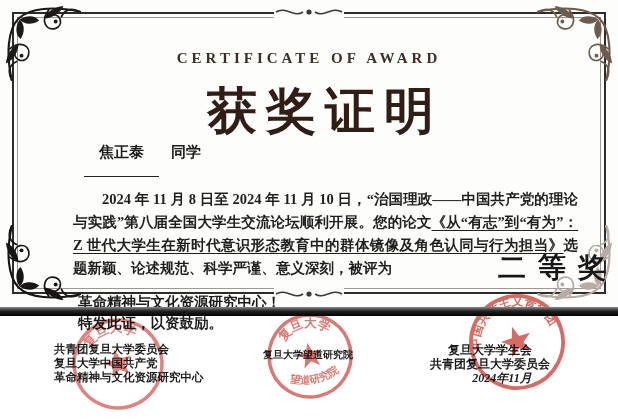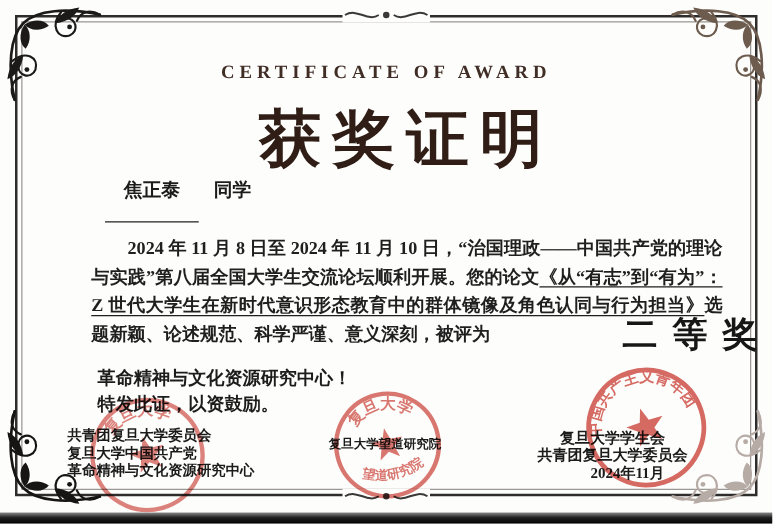--- a/index.html
+++ b/index.html
@@ -1,18 +1,18 @@
 <!DOCTYPE html>
 <html><head>
 <meta charset="utf-8">
 <style>
   html,body{margin:0;padding:0;}
   body{width:618px;height:419px;overflow:hidden;background:#fff;
        font-family:"Liberation Serif","DejaVu Serif",serif;}
-  .page{position:relative;width:618px;height:419px;background:#fdfdfb;}
+  .page{position:relative;width:618px;height:316px;background:#fdfdfb;}
 
   
   .frame-outer{position:absolute;left:12px;top:12px;right:12px;bottom:22px;
                border:2px solid #2e2d2c;pointer-events:none;}
   .frame-inner{position:absolute;left:17px;top:17px;right:17px;bottom:27px;
                border:1px solid #9b9793;pointer-events:none;}
 
   .corner{position:absolute;width:78px;height:78px;}
   .corner.tl{left:3px;top:3px;color:#1b1a19;}
   .corner.tr{right:3px;top:3px;transform:scaleX(-1);color:#6d5b4e;}
@@ -40,21 +40,21 @@
   .award{position:absolute;top:249px;left:0;width:100%;text-align:right;
          font-size:28px;font-weight:800;letter-spacing:12px;text-indent:12px;color:#171717;}
   .thanks{position:absolute;left:78px;top:293px;font-size:14.5px;font-weight:700;}
   .issue{position:absolute;left:78px;top:314px;font-size:14.5px;font-weight:700;}
 
   .sig{font-weight:700;color:#1b1b1b;}
   .sig-left{position:absolute;left:54px;top:342px;font-size:11.5px;line-height:14px;}
   .sig-mid{position:absolute;left:263px;top:348px;font-size:10px;font-family:Liberation Mono, monospace;}
   .sig-right{position:absolute;left:424px;top:343px;width:132px;font-size:12px;
              line-height:14px;text-align:center;}
-  .sig-date{margin-left:24px;}
+  .sig-date{margin-left:24px;font-style:italic;}
 
   
   .seal{position:absolute;z-index:3;mix-blend-mode:multiply;}
   .seal.left{left:66px;top:312px;transform:rotate(-15deg);opacity:.62;}
   .seal.mid{left:260px;top:306px;transform:rotate(-12deg);opacity:.68;}
   .seal.right{left:461px;top:286px;transform:rotate(-18deg);opacity:.74;}
   .seal text{font-family:"Liberation Serif","DejaVu Serif",serif;font-weight:700;}
 
   .photo-edge{position:absolute;left:0;right:0;bottom:0;height:9px;z-index:4;
               background:linear-gradient(#8a8a8a,#222 45%,#000);}

